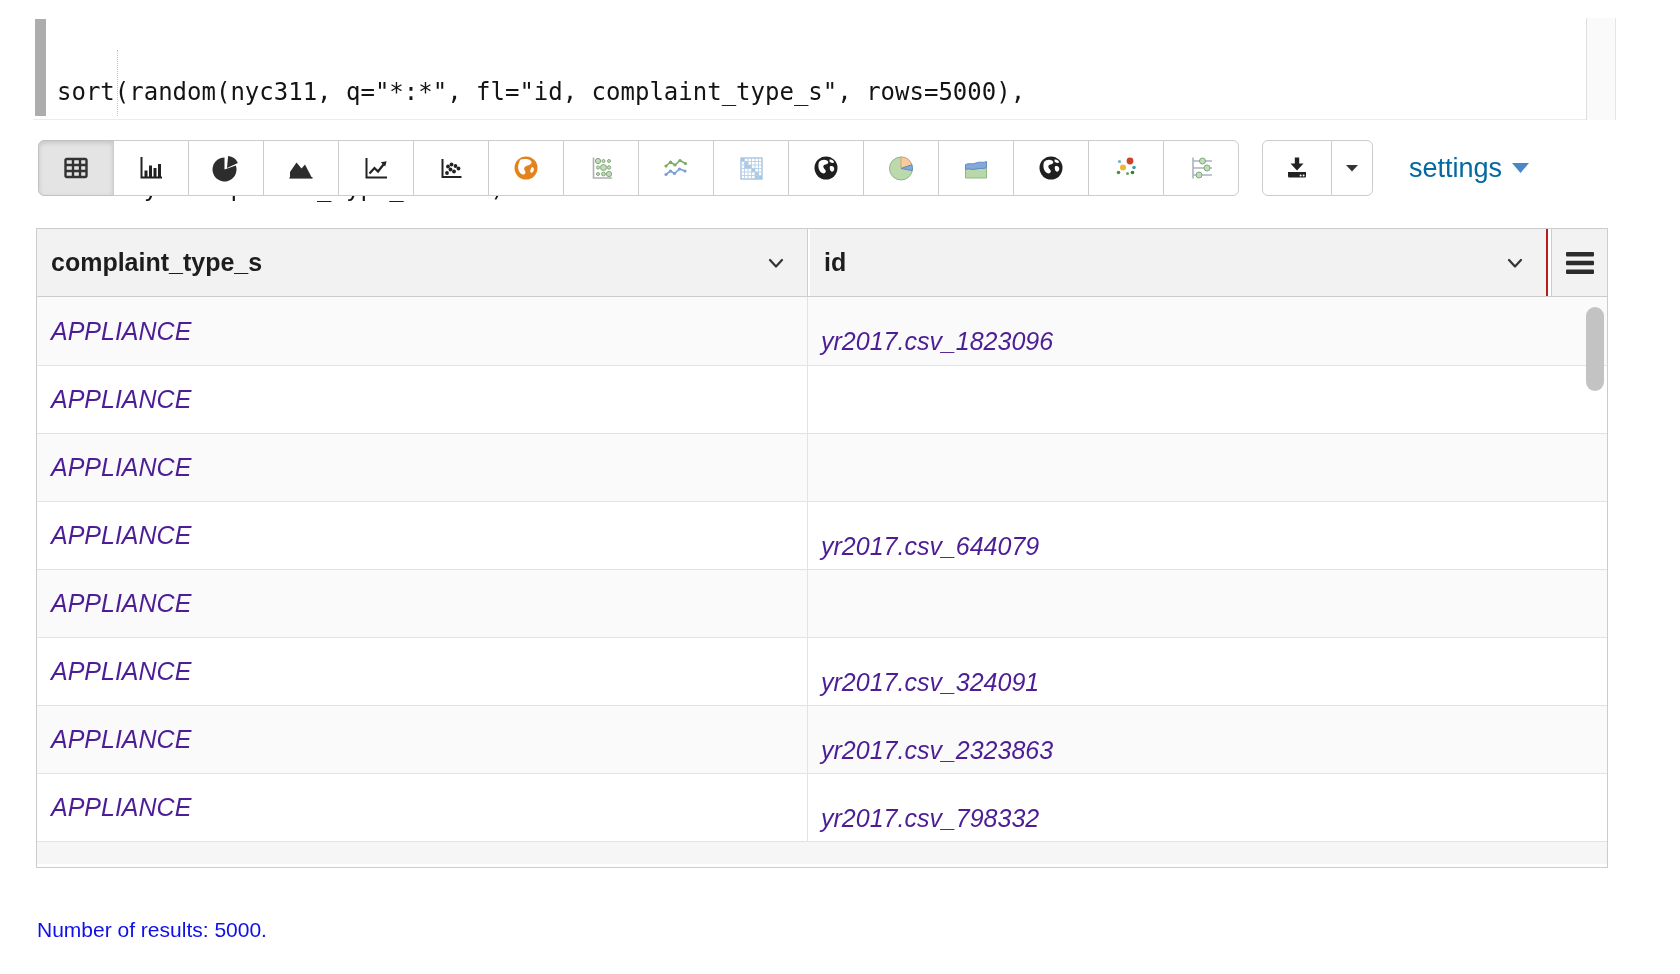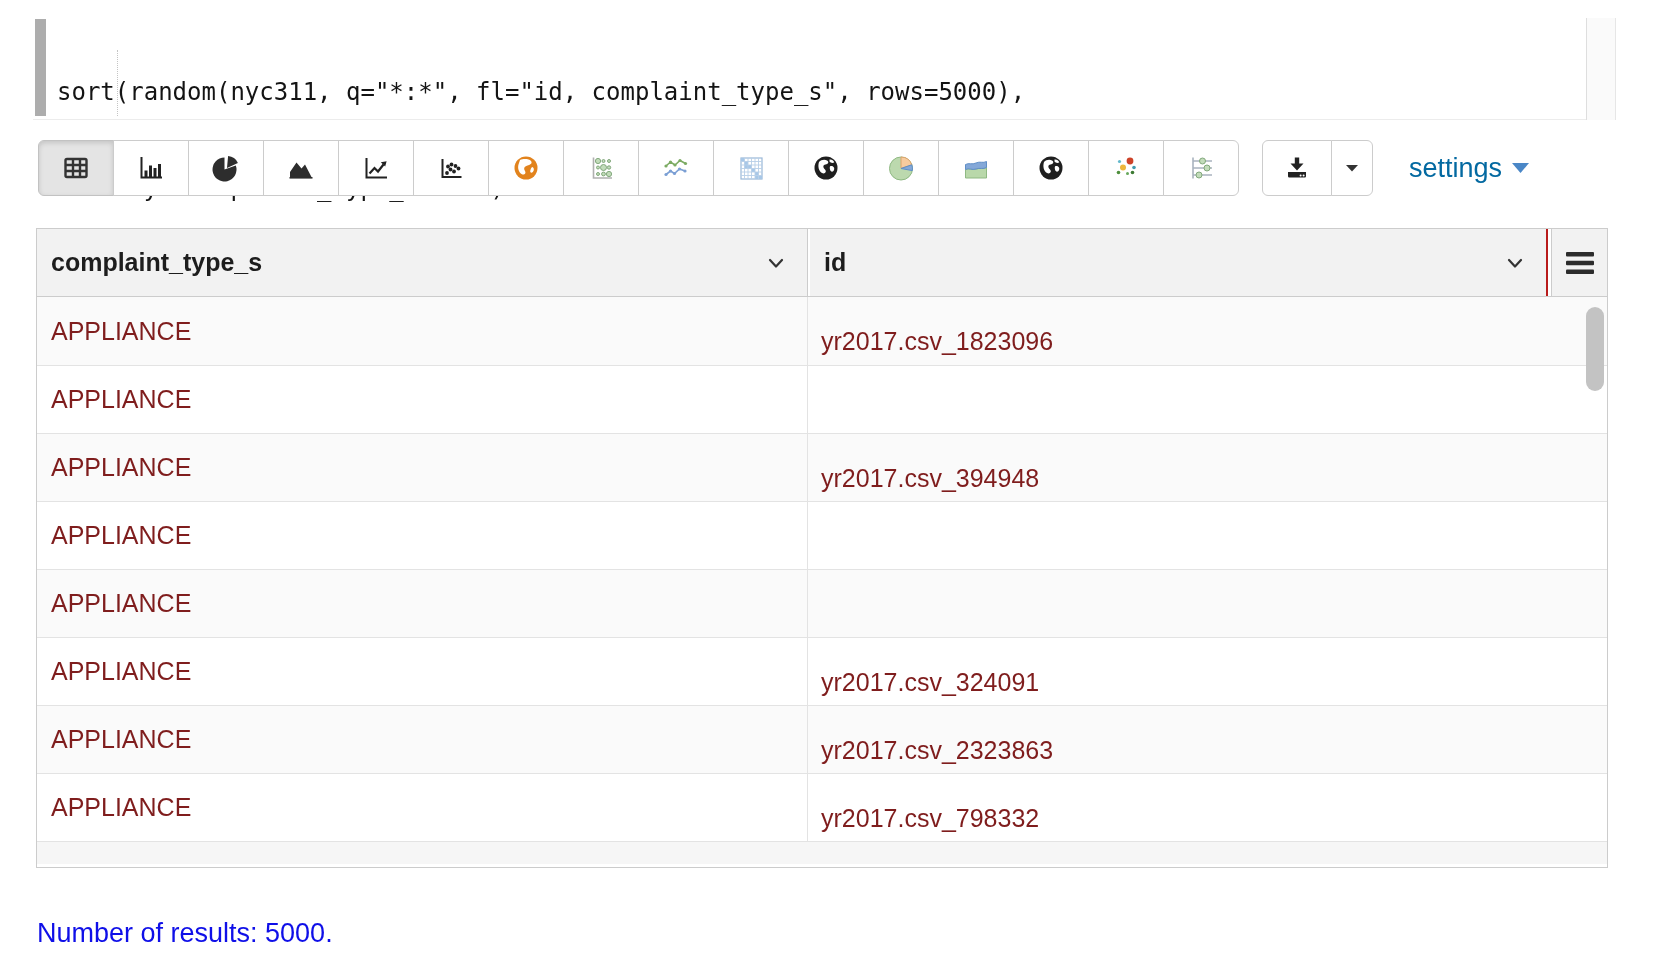--- a/index.html
+++ b/index.html
@@ -34,32 +34,32 @@
 
   
   .table-widget { position: absolute; left: 36px; top: 228px; width: 1572px; height: 640px;
     border: 1px solid #ccc; background: #fff; }
   .thead { display: flex; height: 68px; background: #fff; border-bottom: 1px solid #ccc; }
   .th { background: #f2f2f2; display: flex; align-items: center; justify-content: space-between;
     font-size: 25px; font-weight: bold; color: #1d1d1d; padding: 0 20px 0 14px; }
   .th.col1 { width: 771px; border-right: 1px solid #ccc; }
   .th.col2 { width: 738px; margin-left: 2px; border-right: 2px solid #b91c1c; }
   .th.menu { width: 56px; margin-left: 3px; border-left: 1px solid #ccc; justify-content: center; padding: 0; }
-  .tr { display: flex; height: 68px; align-items: center; font-size: 25px; color: #7f1d1d; }
+  .tr { display: flex; height: 68px; align-items: center; font-size: 25px; color: #4c1d95; font-style: italic; }
   .tr + .tr { border-top: 1px solid #e3e3e3; }
   .tr:nth-child(odd) { background: #fafafa; }
   .td.col1 { width: 771px; align-self: stretch; display: flex; align-items: center;
     padding-left: 14px; border-right: 1px solid #e3e3e3; }
   .td.col2 { flex: 1; padding-left: 13px; margin-top: 21px; }
   .partial-row { height: 23px; background: #f6f6f6; border-top: 1px solid #e3e3e3; }
   .body-vscroll-thumb { position: absolute; right: 3px; top: 78px; width: 18px; height: 84px;
     background: #c3c3c3; border-radius: 9px; }
 
   
-  .results-line { position: absolute; left: 37px; top: 918px; font-size: 27px; color: #0f0fe8; text-align: center; }
+  .results-line { position: absolute; left: 37px; top: 918px; font-size: 21px; color: #0f0fe8; text-align: center; }
 
   .icon { display: block; }
 </style>
 </head>
 <body>
 
 <div class="code-editor">
   <div class="gutter-bar"></div>
   <div class="code-lines">
     <div>sort(random(nyc311, q="*:*", fl="id, complaint_type_s", rows=5000),</div>
@@ -295,24 +295,24 @@
   <div class="tbody">
     <div class="tr">
       <div class="td col1">APPLIANCE</div>
       <div class="td col2">yr2017.csv_1823096</div>
     </div>
     <div class="tr">
       <div class="td col1">APPLIANCE</div>
     </div>
     <div class="tr">
       <div class="td col1">APPLIANCE</div>
-      <div class="td col2">yr2017.csv_394948</div>
-    </div>
-    <div class="tr">
-      <div class="td col1">APPLIANCE</div>
+    </div>
+    <div class="tr">
+      <div class="td col1">APPLIANCE</div>
+      <div class="td col2">yr2017.csv_644079</div>
     </div>
     <div class="tr">
       <div class="td col1">APPLIANCE</div>
     </div>
     <div class="tr">
       <div class="td col1">APPLIANCE</div>
       <div class="td col2">yr2017.csv_324091</div>
     </div>
     <div class="tr">
       <div class="td col1">APPLIANCE</div>

